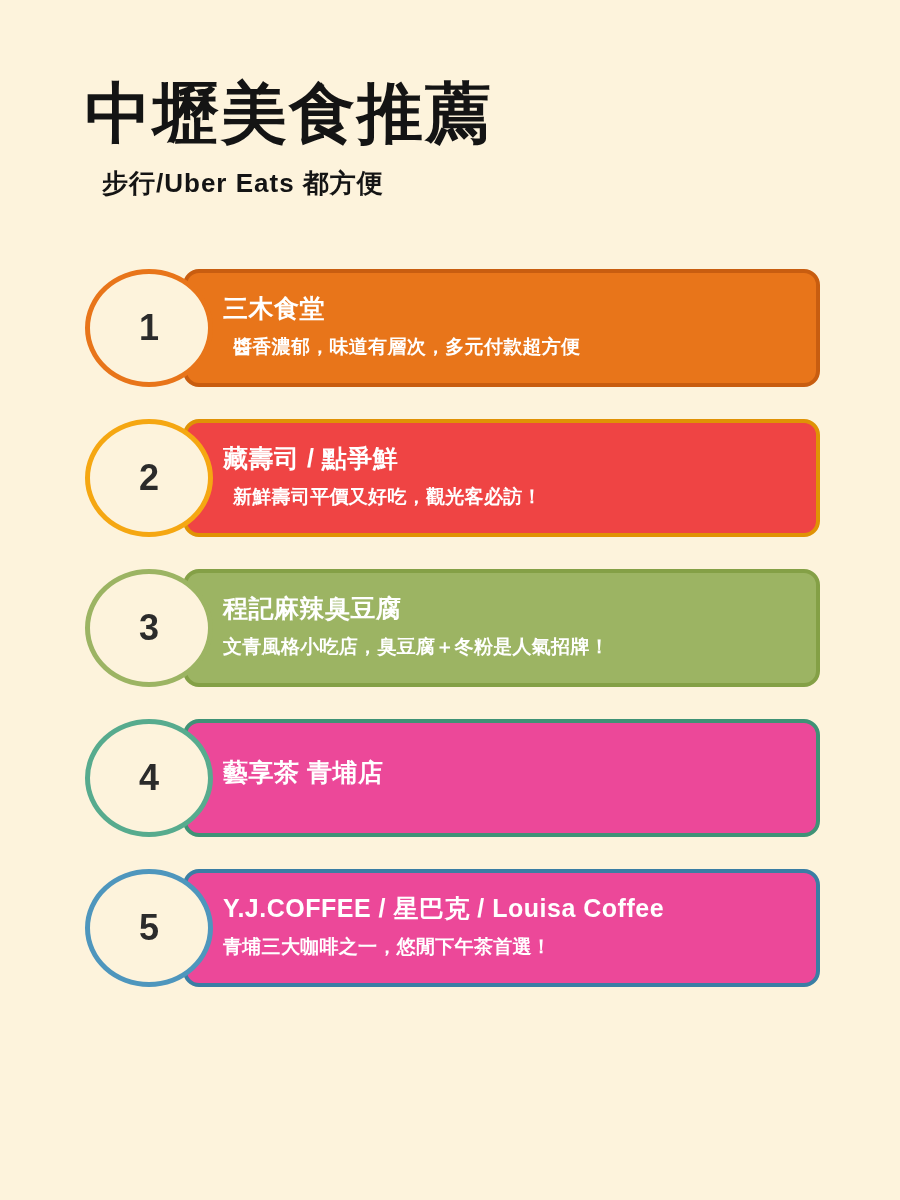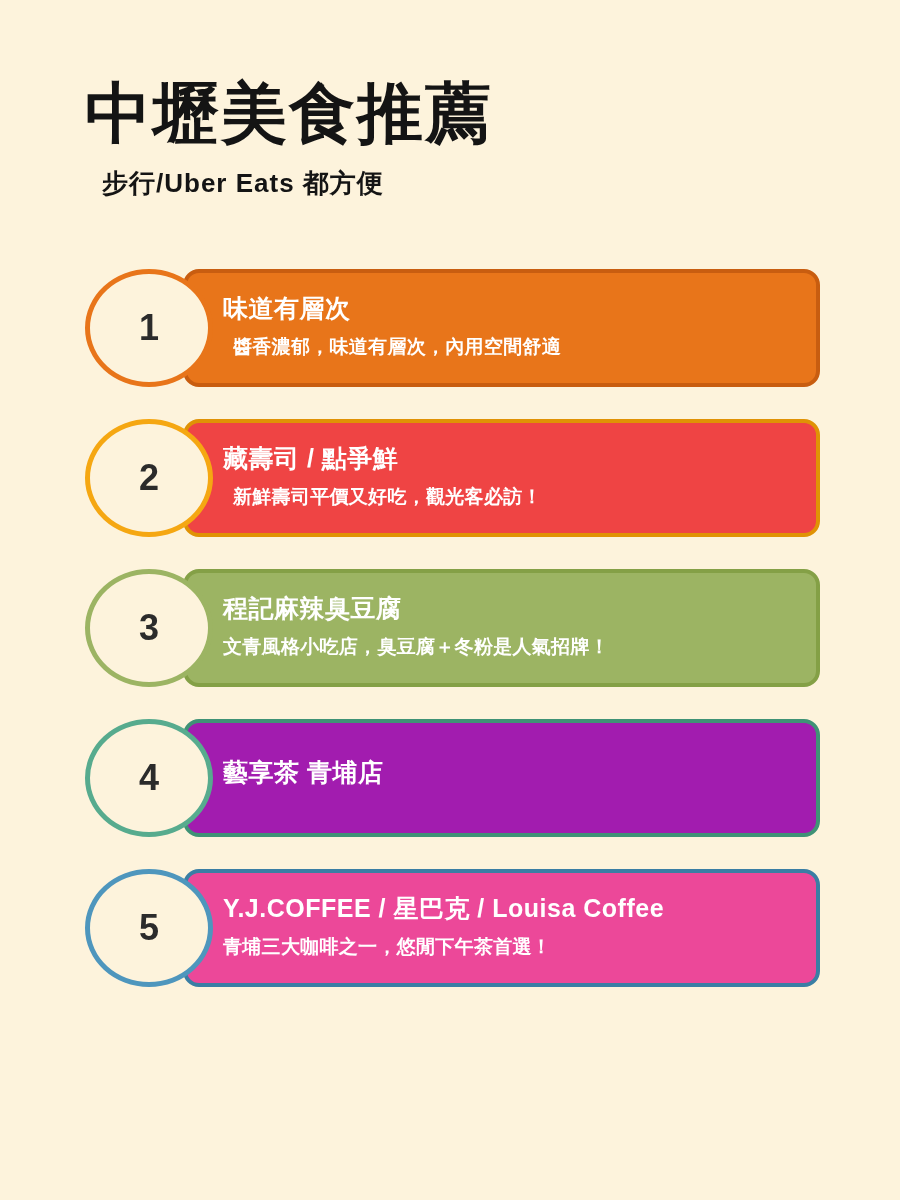--- a/index.html
+++ b/index.html
@@ -106,22 +106,22 @@
 
   <h1 class="title">中壢美食推薦</h1>
   <p class="subtitle">步行/Uber Eats 都方便</p>
 
   <div class="list" id="list">
       <div class="row">
         <div class="badge" style="border: 5px solid rgb(232, 117, 26);">
           <span class="badge-num">1</span>
         </div>
         <div class="card" style="background: rgb(232, 117, 26); border: 4px solid rgb(200, 93, 16);">
-          <div class="card-title">味道有層次</div>
-          <div class="card-desc indent">醬香濃郁，味道有層次，內用空間舒適</div>
+          <div class="card-title">三木食堂</div>
+          <div class="card-desc indent">醬香濃郁，味道有層次，多元付款超方便</div>
         </div>
       </div>
       <div class="row">
         <div class="badge" style="border: 5px solid rgb(245, 167, 18);">
           <span class="badge-num">2</span>
         </div>
         <div class="card" style="background: #ef4444; border: 4px solid rgb(224, 146, 5);">
           <div class="card-title">藏壽司 / 點爭鮮</div>
           <div class="card-desc indent">新鮮壽司平價又好吃，觀光客必訪！</div>
         </div>
@@ -132,21 +132,21 @@
         </div>
         <div class="card" style="background: rgb(156, 180, 99); border: 4px solid rgb(132, 160, 70);">
           <div class="card-title">程記麻辣臭豆腐</div>
           <div class="card-desc">文青風格小吃店，臭豆腐＋冬粉是人氣招牌！</div>
         </div>
       </div>
       <div class="row">
         <div class="badge" style="border: 5px solid rgb(87, 171, 142);">
           <span class="badge-num">4</span>
         </div>
-        <div class="card" style="background: #a21caf; border: 4px solid rgb(63, 146, 118);">
+        <div class="card" style="background: #ec4899; border: 4px solid rgb(63, 146, 118);">
           <div class="card-title">藝享茶 青埔店</div>
         </div>
       </div>
       <div class="row">
         <div class="badge" style="border: 5px solid rgb(78, 150, 189);">
           <span class="badge-num">5</span>
         </div>
         <div class="card" style="background: #ec4899; border: 4px solid rgb(58, 126, 164);">
           <div class="card-title">Y.J.COFFEE / 星巴克 / Louisa Coffee</div>
           <div class="card-desc">青埔三大咖啡之一，悠閒下午茶首選！</div>

